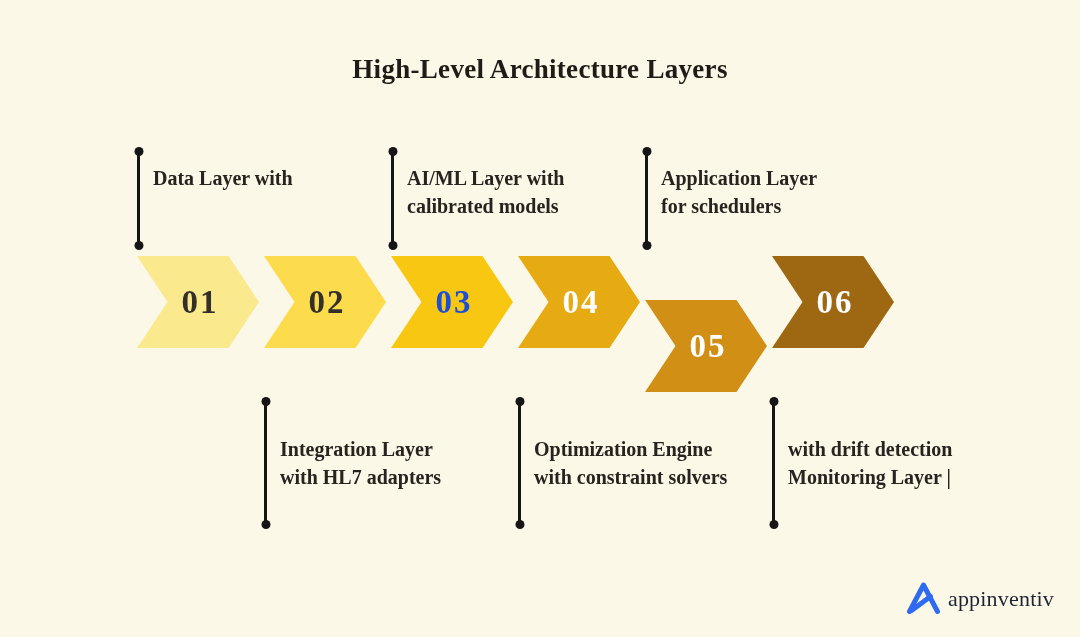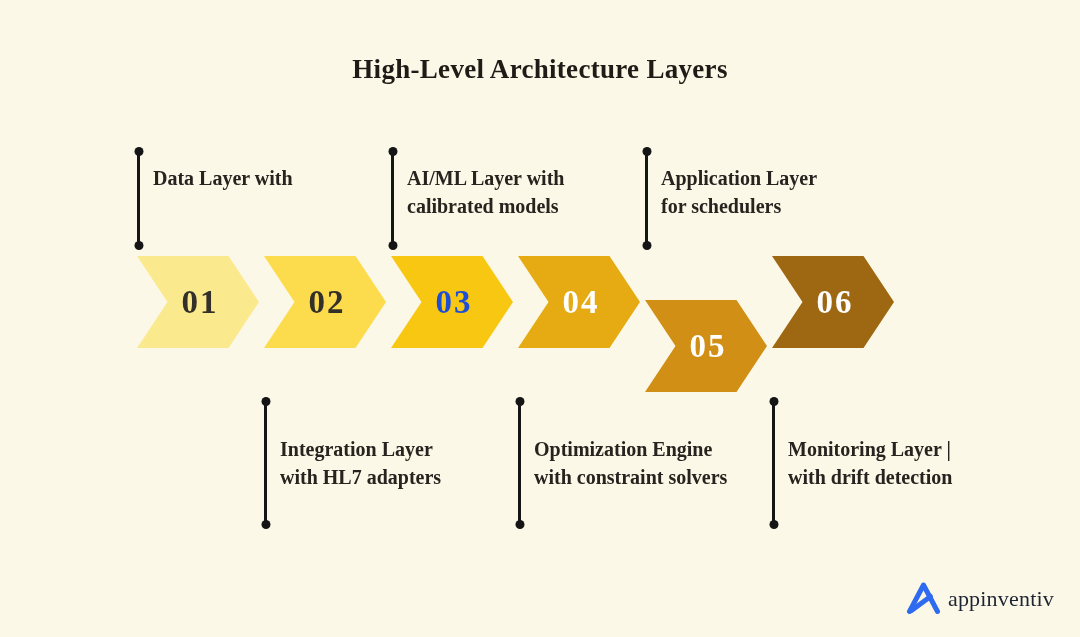--- a/index.html
+++ b/index.html
@@ -153,22 +153,22 @@
       <div class="connector top" style="left: 645px;">
       <div class="conn-line"></div>
       <div class="conn-text">
         <div class="conn-line-text">Application Layer</div>
         <div class="conn-line-text">for schedulers</div>
       </div>
     </div>
       <div class="connector bottom" style="left: 772px;">
       <div class="conn-line"></div>
       <div class="conn-text">
+        <div class="conn-line-text">with drift detection</div>
         <div class="conn-line-text">Monitoring Layer |</div>
-        <div class="conn-line-text">with drift detection</div>
       </div>
     </div>
     </div>
 
   <div class="logo">
     <span style="display:inline-flex;">
       <svg width="36" height="37" viewBox="0 0 36 37" fill="none">
         <path d="M4.5 31.5 L18.5 5 L32.5 31.5" stroke="#2E6BF0" stroke-width="5" stroke-linecap="round" stroke-linejoin="round" fill="none"></path>
         <path d="M6.5 30.5 L25.5 16.5" stroke="#2E6BF0" stroke-width="5" stroke-linecap="round" fill="none"></path>
       </svg>

